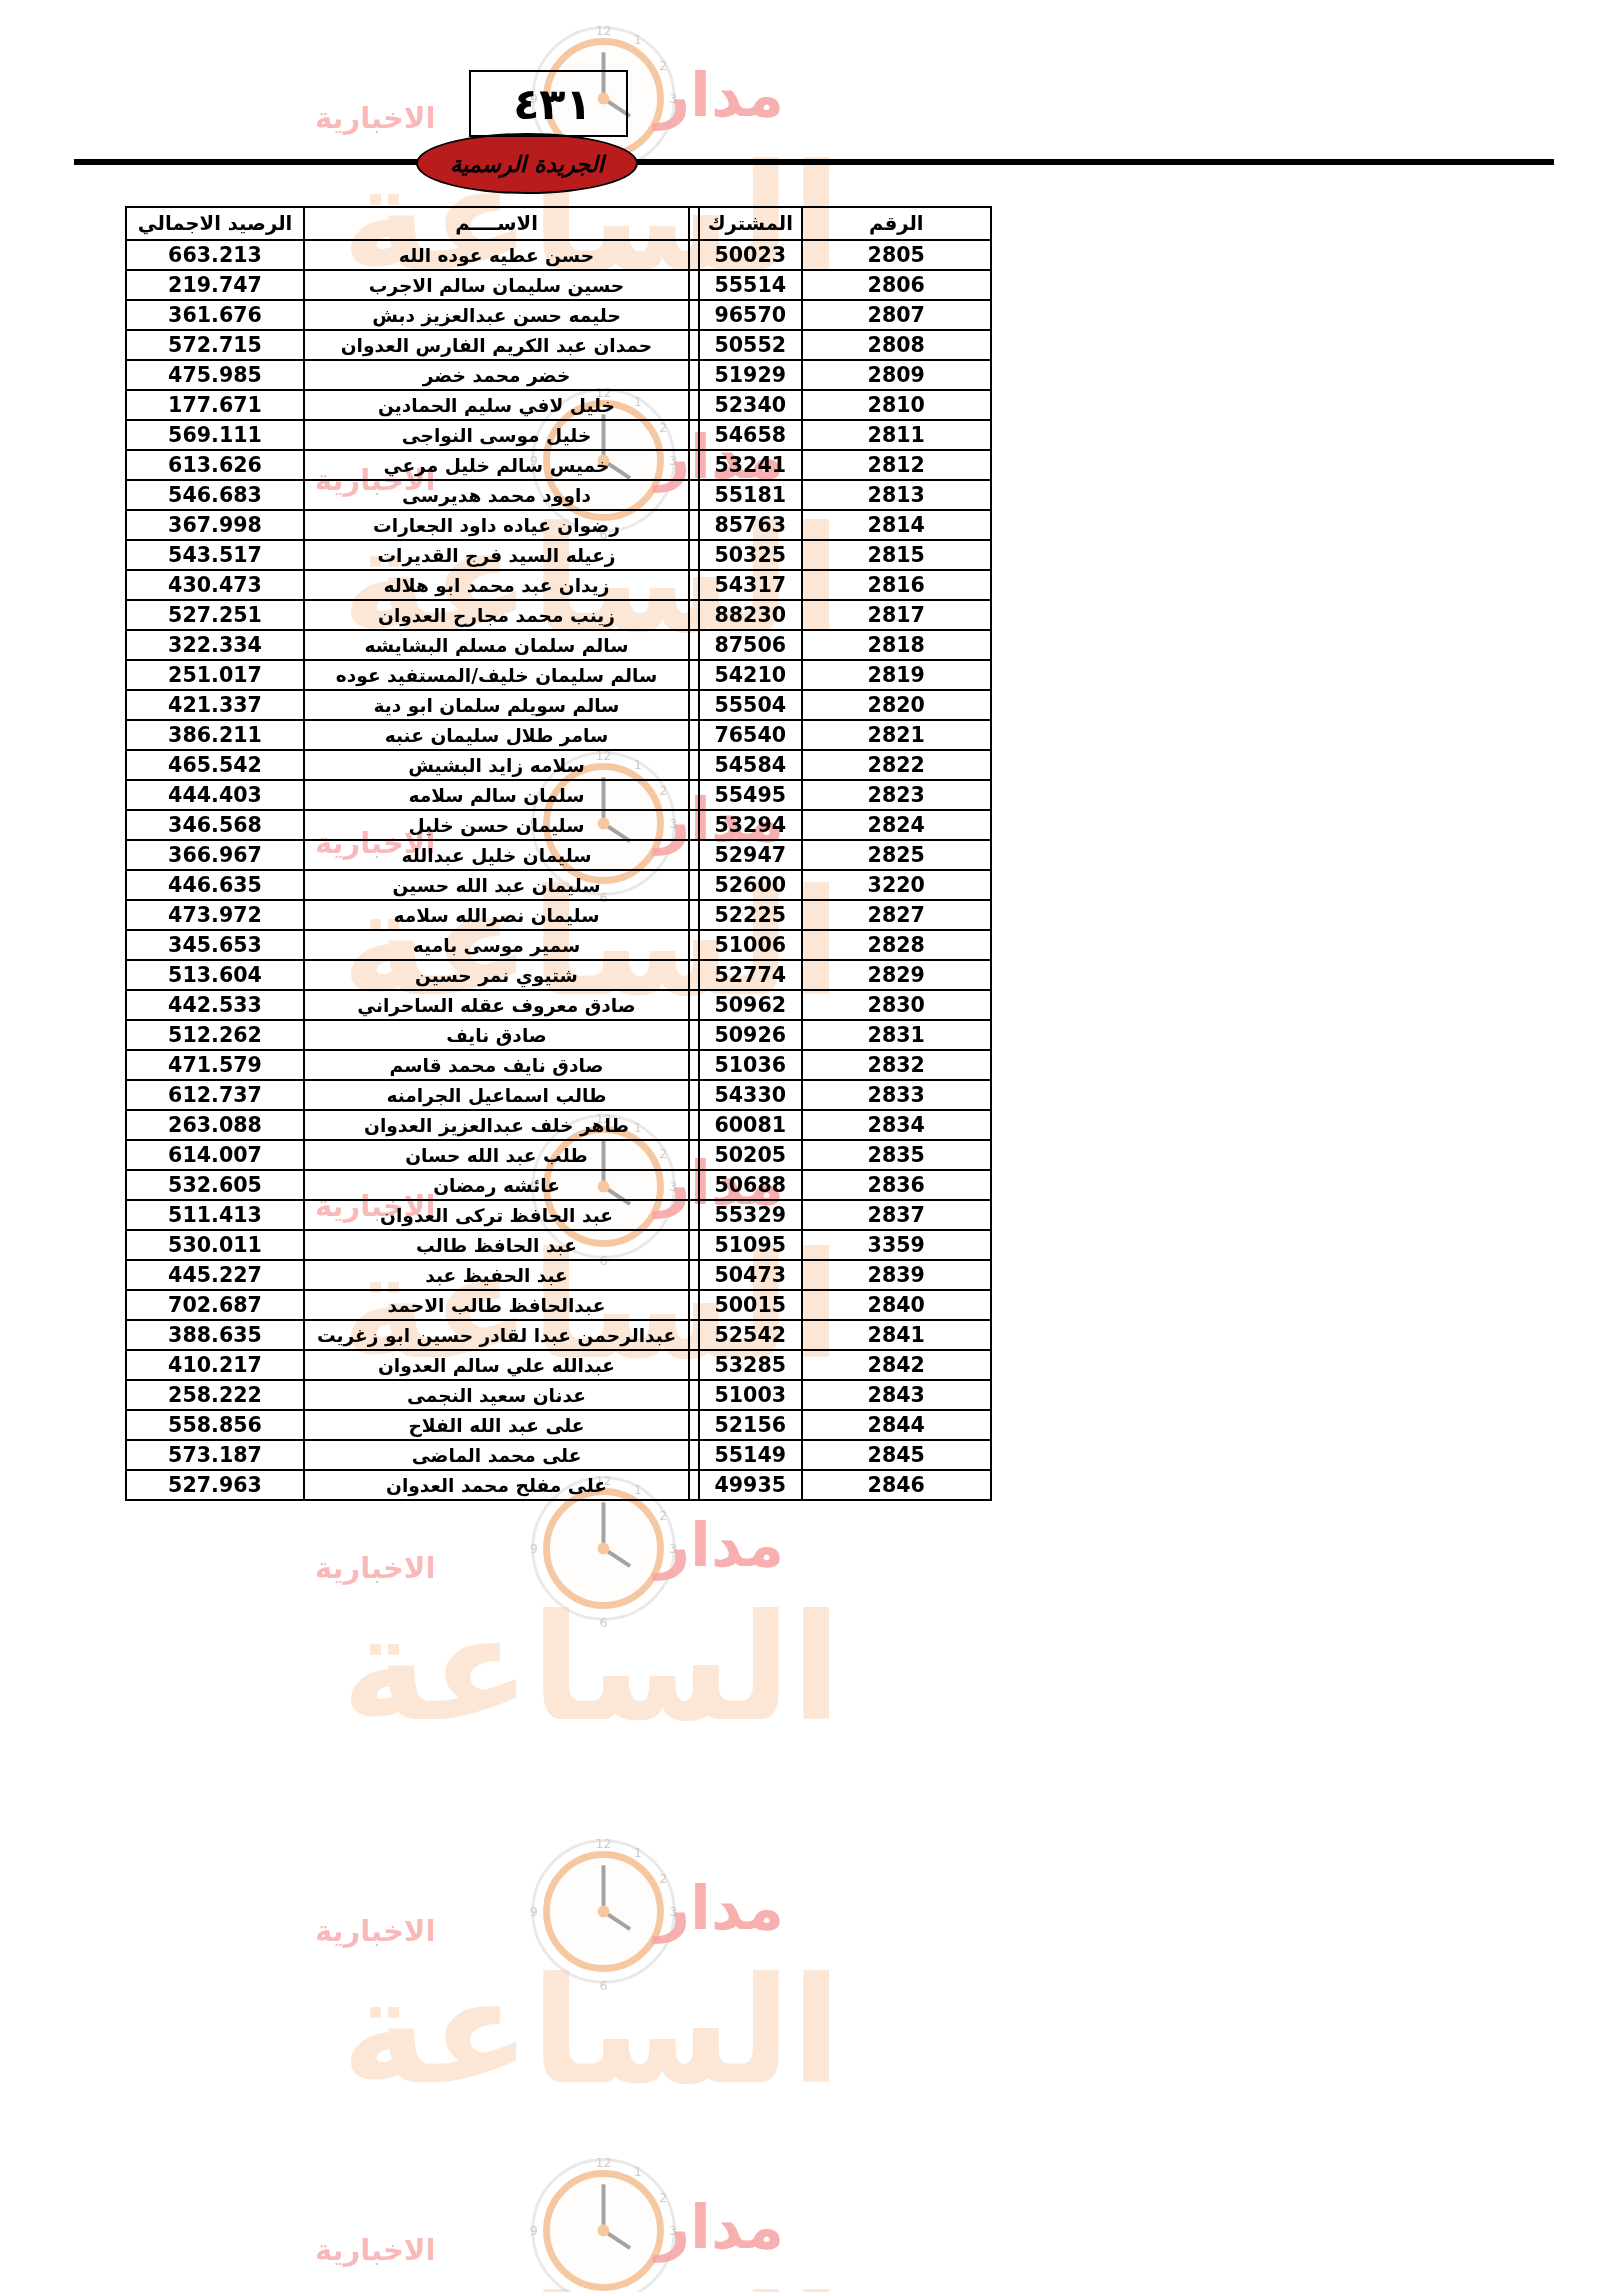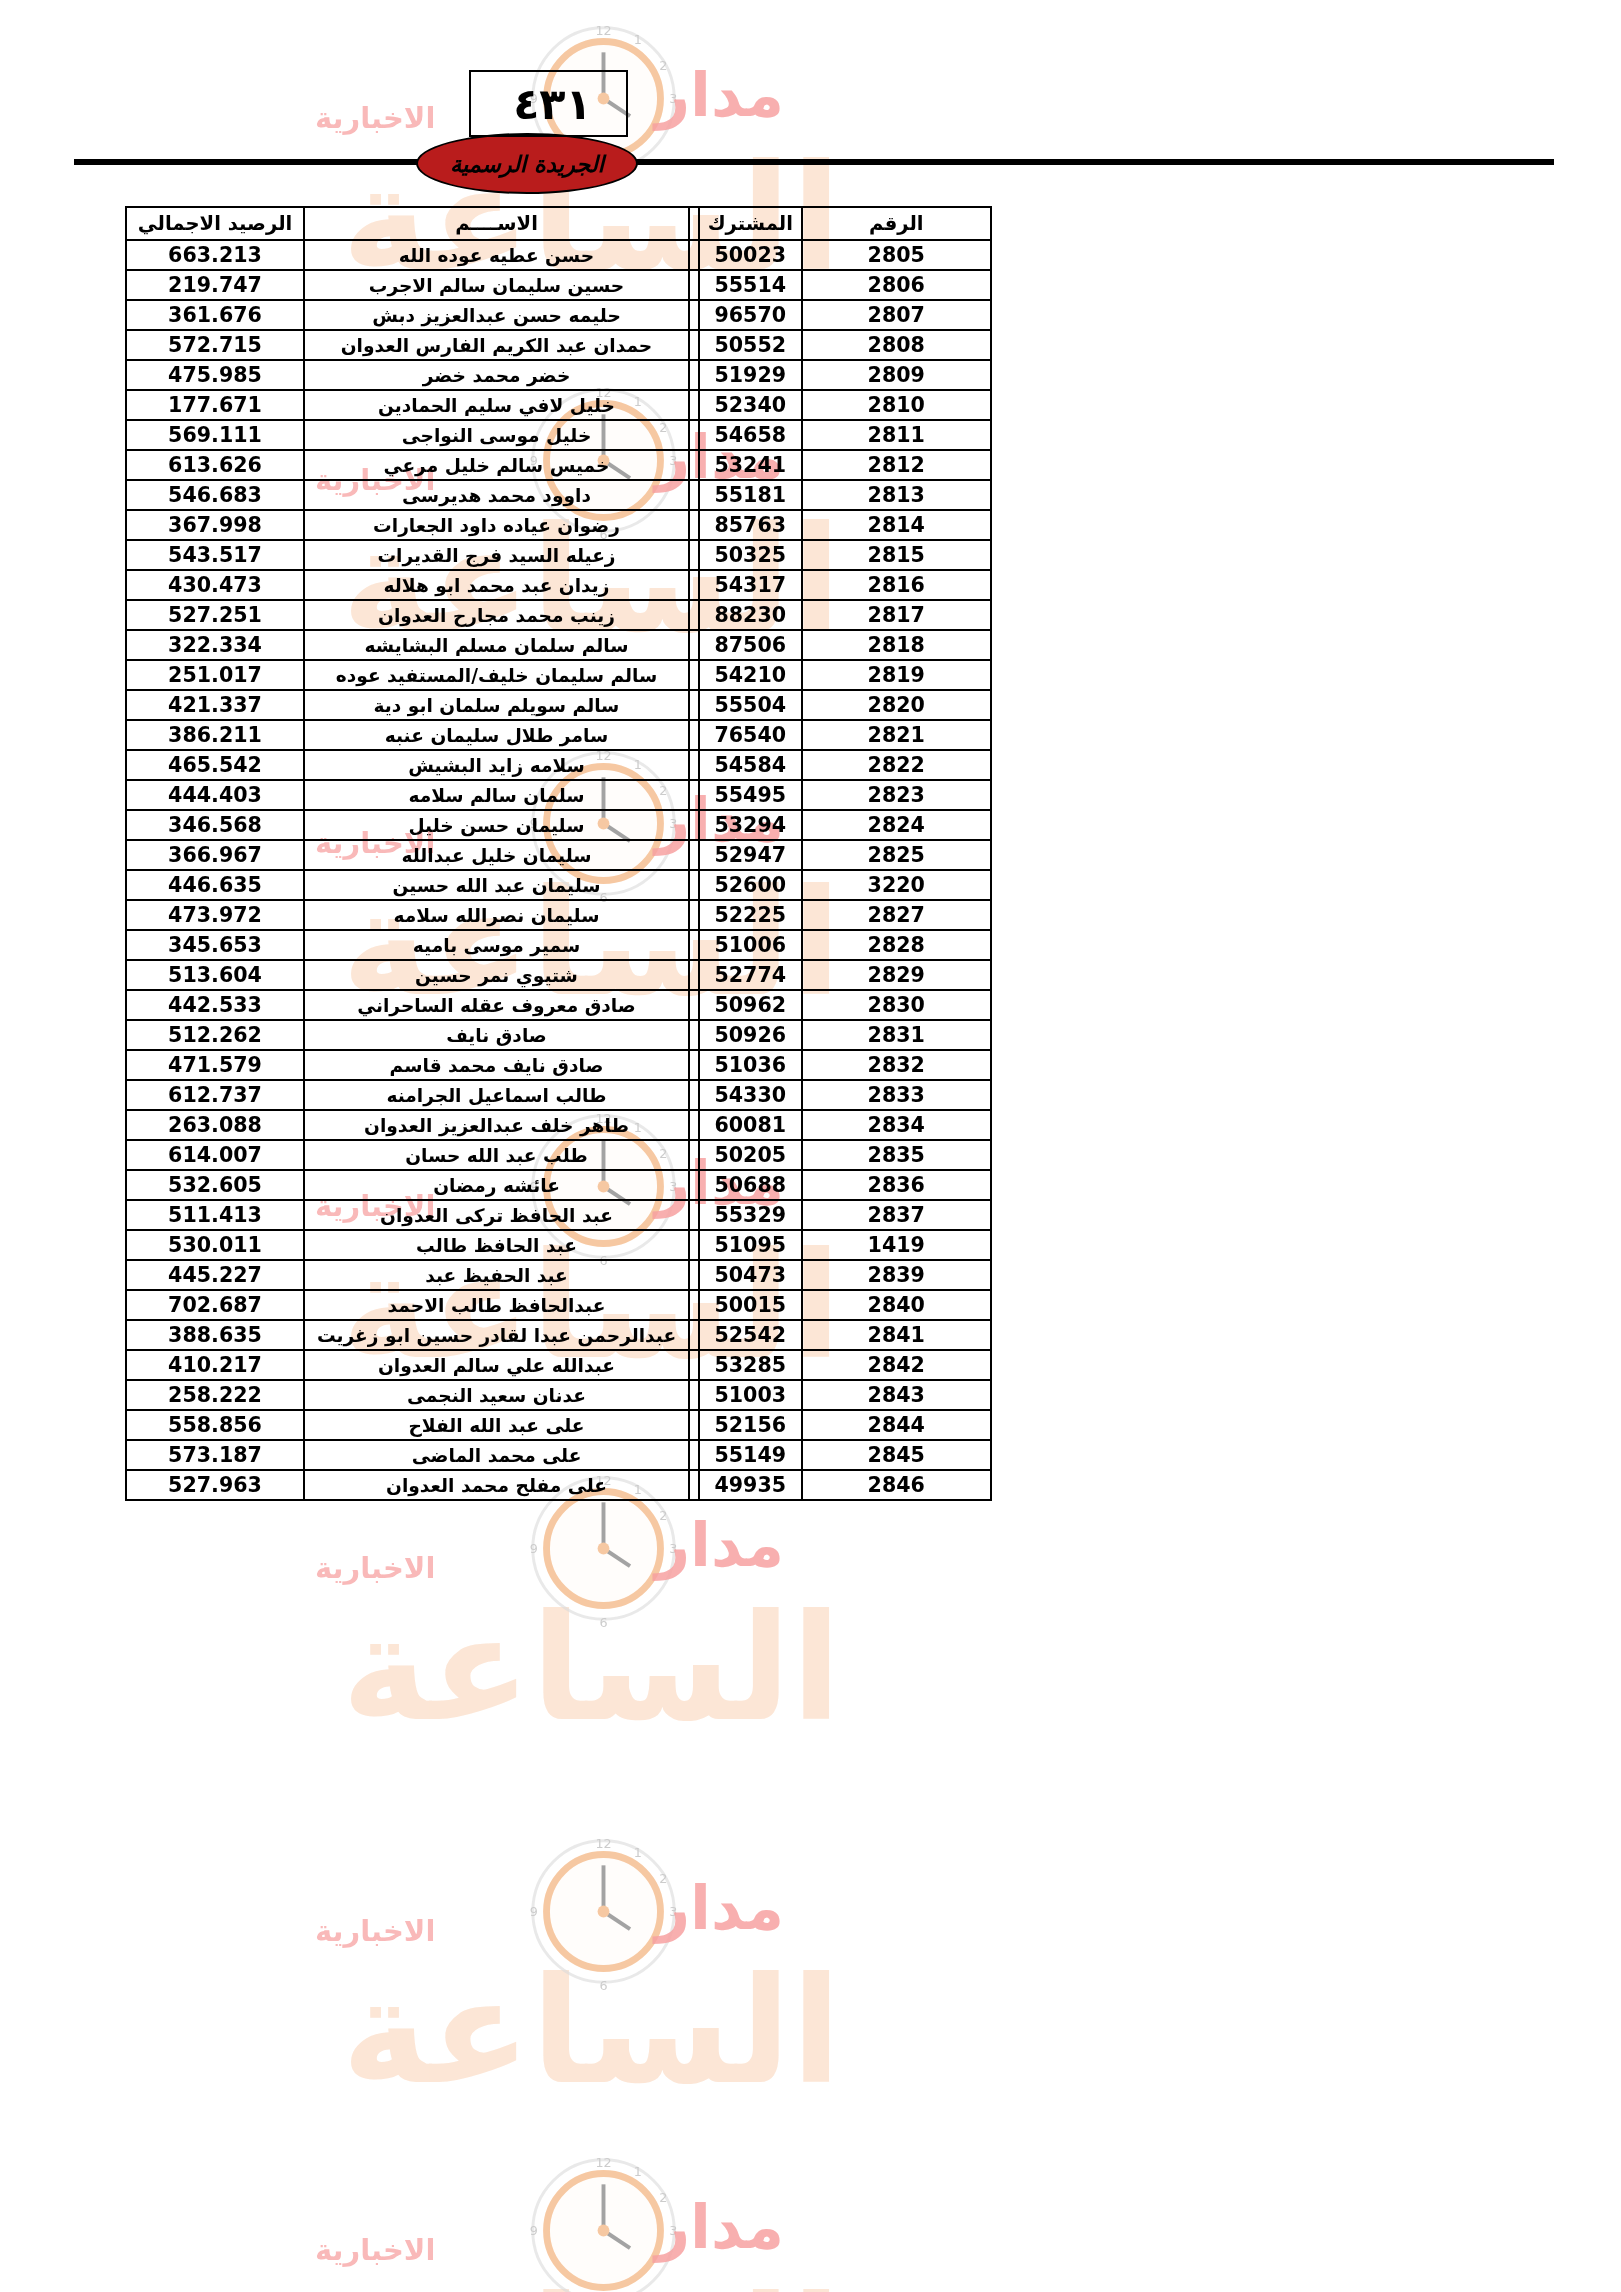--- a/index.html
+++ b/index.html
@@ -492,21 +492,21 @@
           <td class="num">532.605</td>
         </tr>
         <tr>
           <td class="num">2837</td>
           <td class="num">55329</td>
           <td class="spacer"></td>
           <td class="name">عبد الحافظ تركى العدوان</td>
           <td class="num">511.413</td>
         </tr>
         <tr>
-          <td class="num">1419</td>
+          <td class="num">3359</td>
           <td class="num">51095</td>
           <td class="spacer"></td>
           <td class="name">عبد الحافظ طالب</td>
           <td class="num">530.011</td>
         </tr>
         <tr>
           <td class="num">2839</td>
           <td class="num">50473</td>
           <td class="spacer"></td>
           <td class="name">عبد الحفيظ عبد</td>

